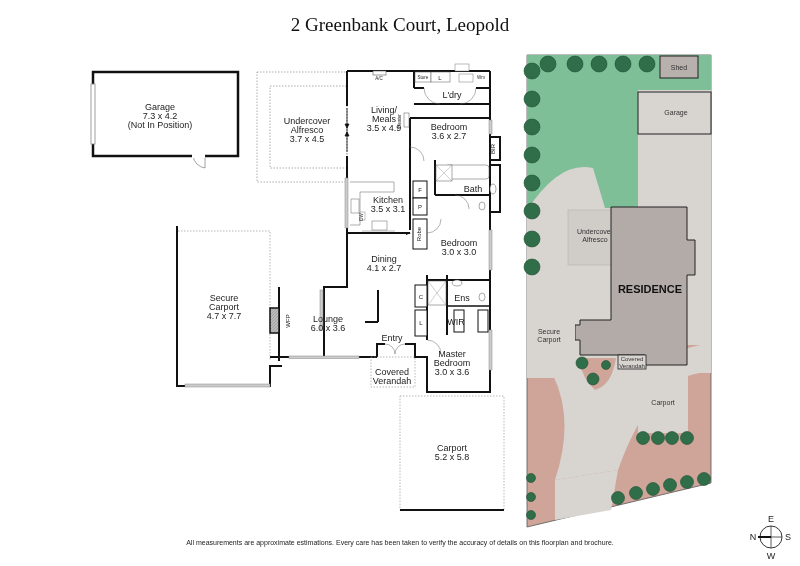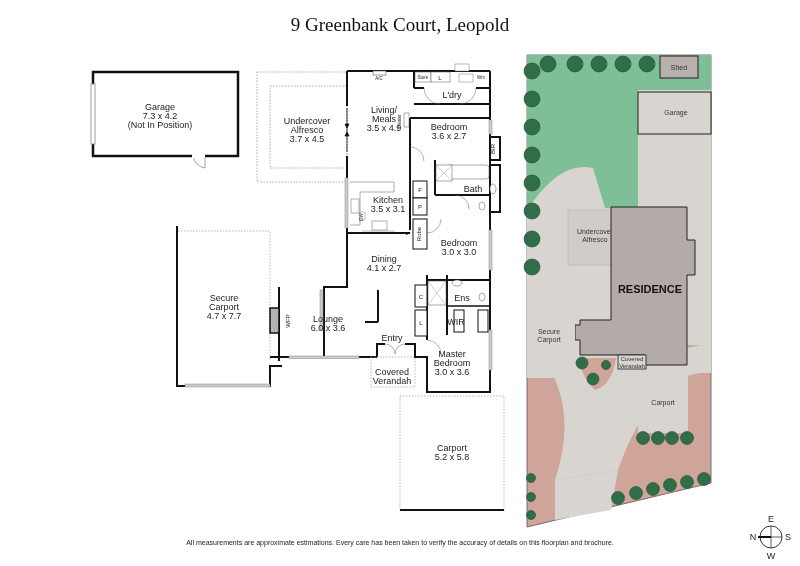--- a/index.html
+++ b/index.html
@@ -17,21 +17,21 @@
   .res-lbl { font-family: "Liberation Sans", sans-serif; font-size: 11px; font-weight: bold; fill: #111; text-anchor: middle; }
   .disclaimer {
     position: absolute; top: 539px; left: 0; width: 800px; text-align: center;
     font-size: 7px; color: #222;
   }
   .compass { position: absolute; left: 748px; top: 512px; width: 46px; height: 50px; }
 </style>
 </head>
 <body>
 
-<div class="title">9 Greenbank Court, Leopold</div>
+<div class="title">2 Greenbank Court, Leopold</div>
 
 <svg class="plan" width="800" height="566" viewBox="0 0 800 566">
   <defs>
     <pattern id="hatch" width="3" height="3" patternUnits="userSpaceOnUse">
       <rect width="3" height="3" fill="#bbb"></rect>
       <path d="M0,3 L3,0" stroke="#888" stroke-width="0.5"></path>
     </pattern>
   </defs>
 
   <g>

